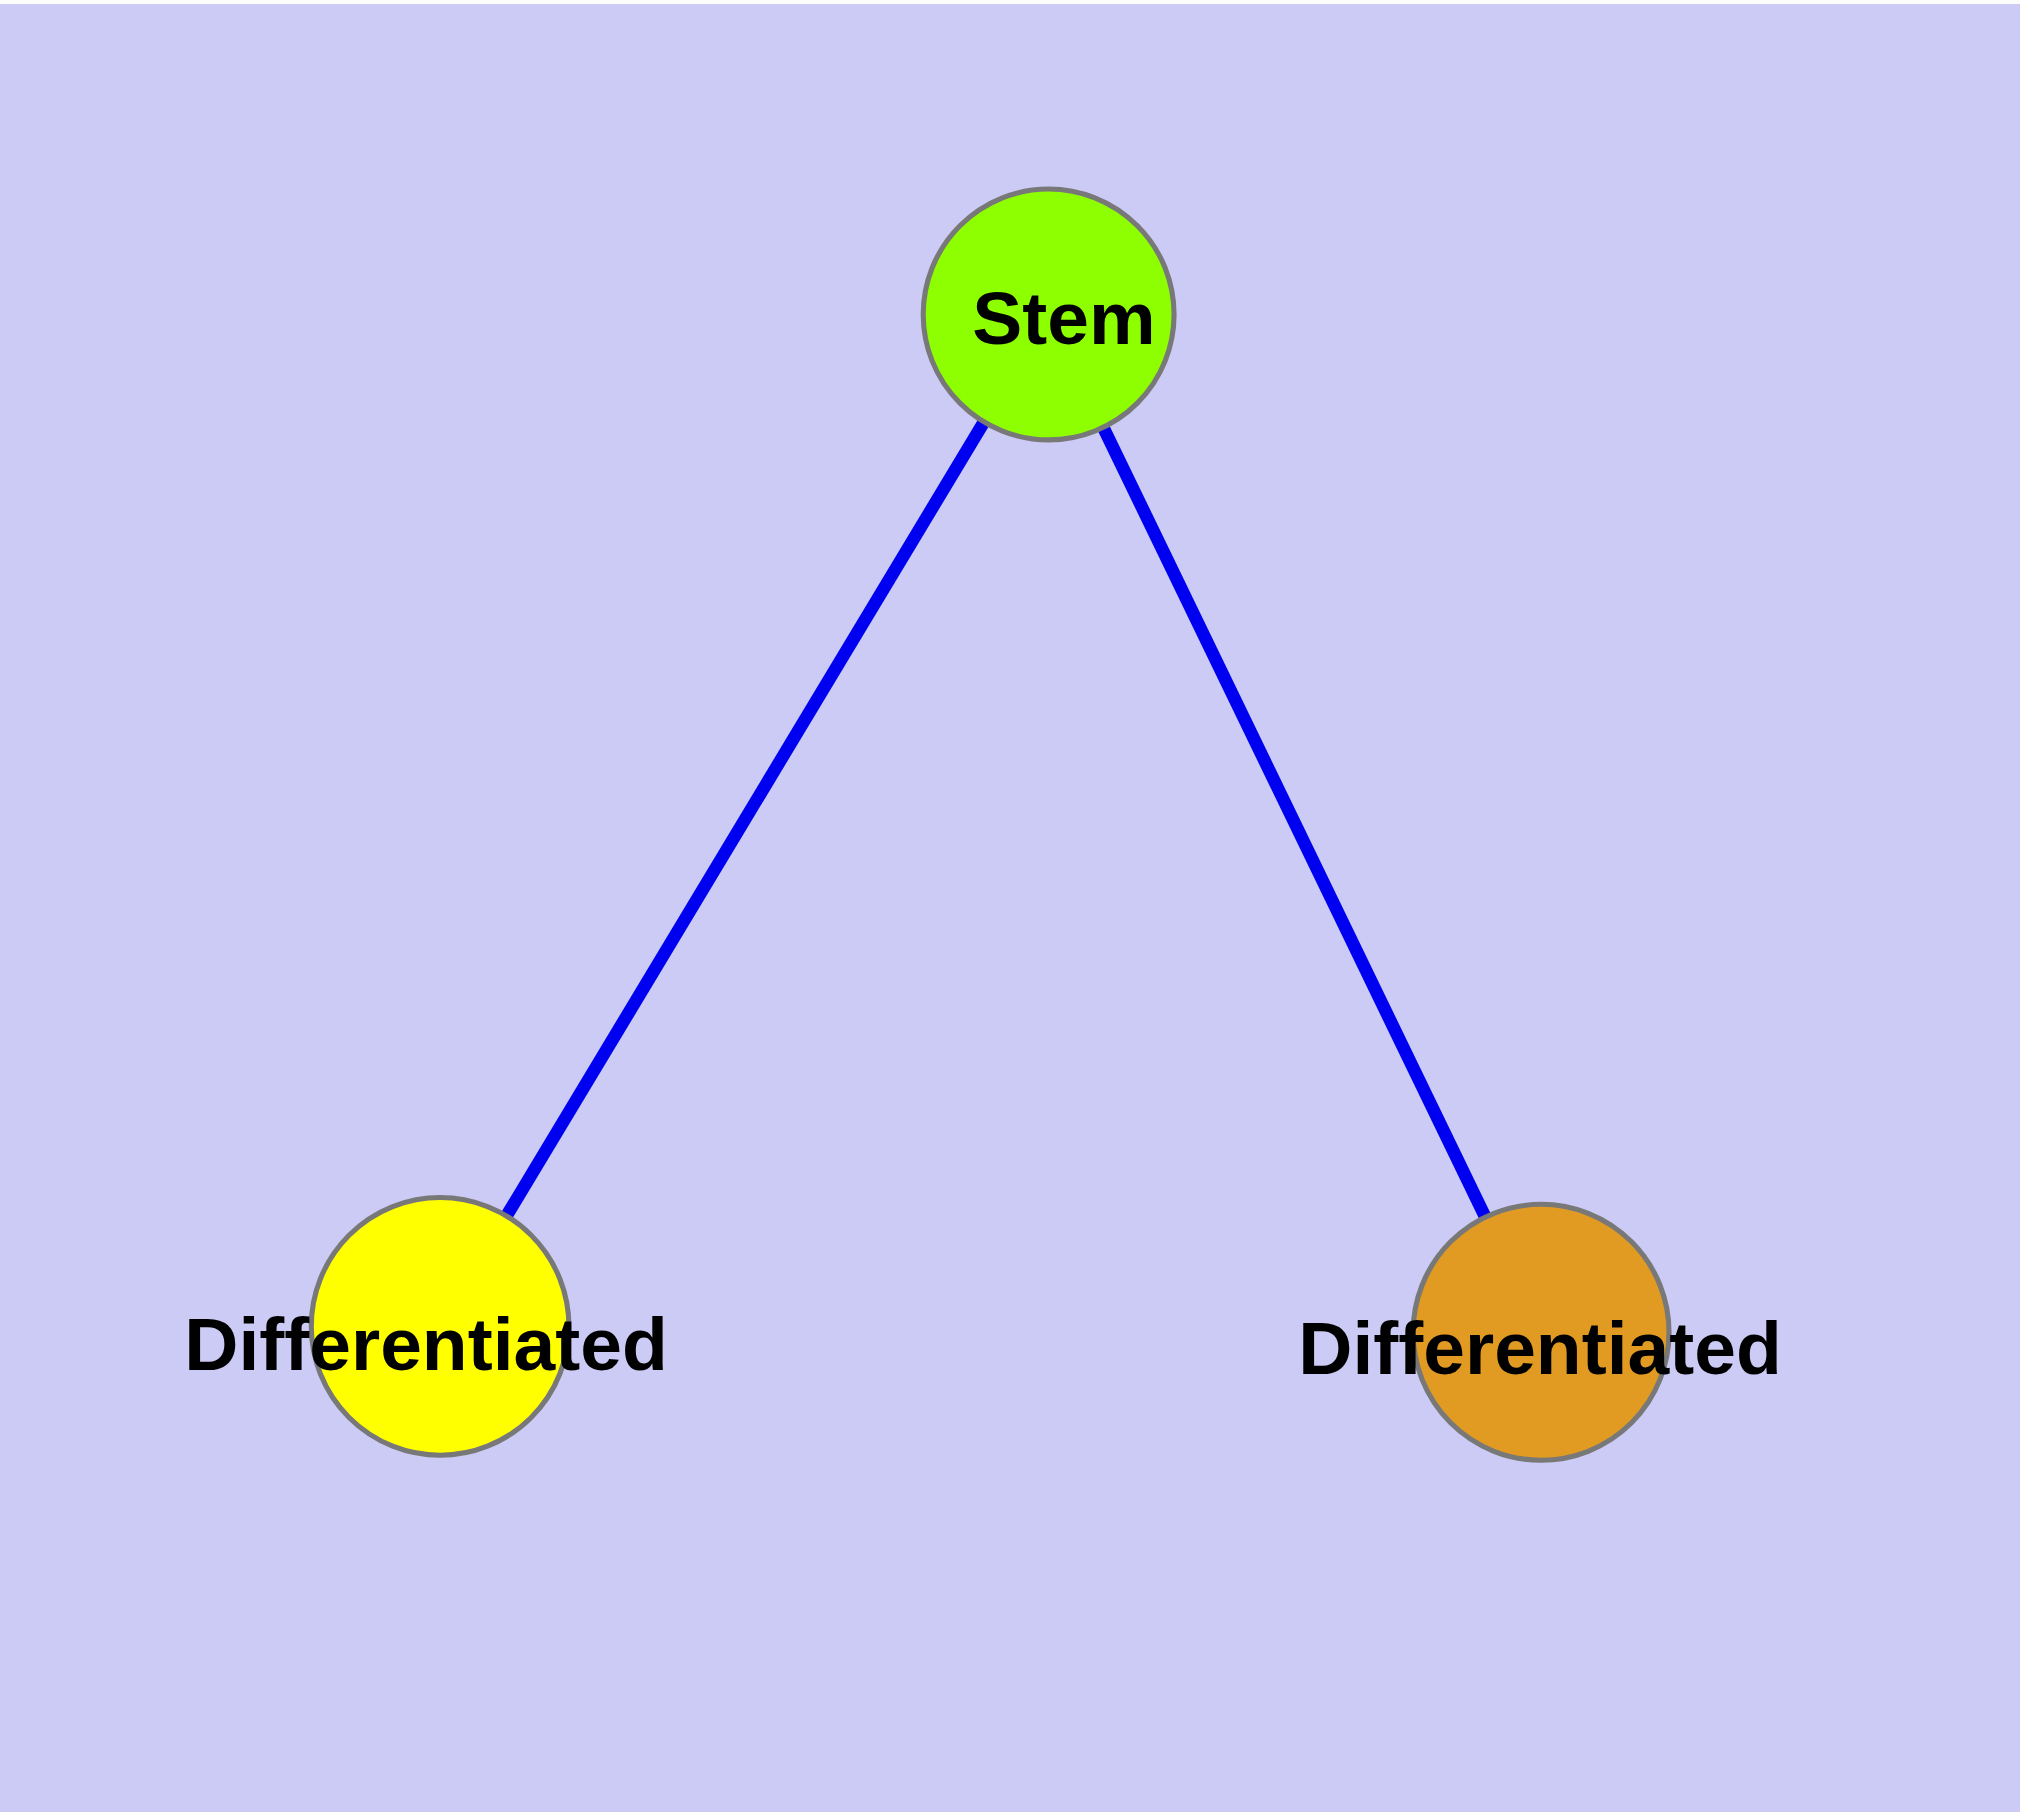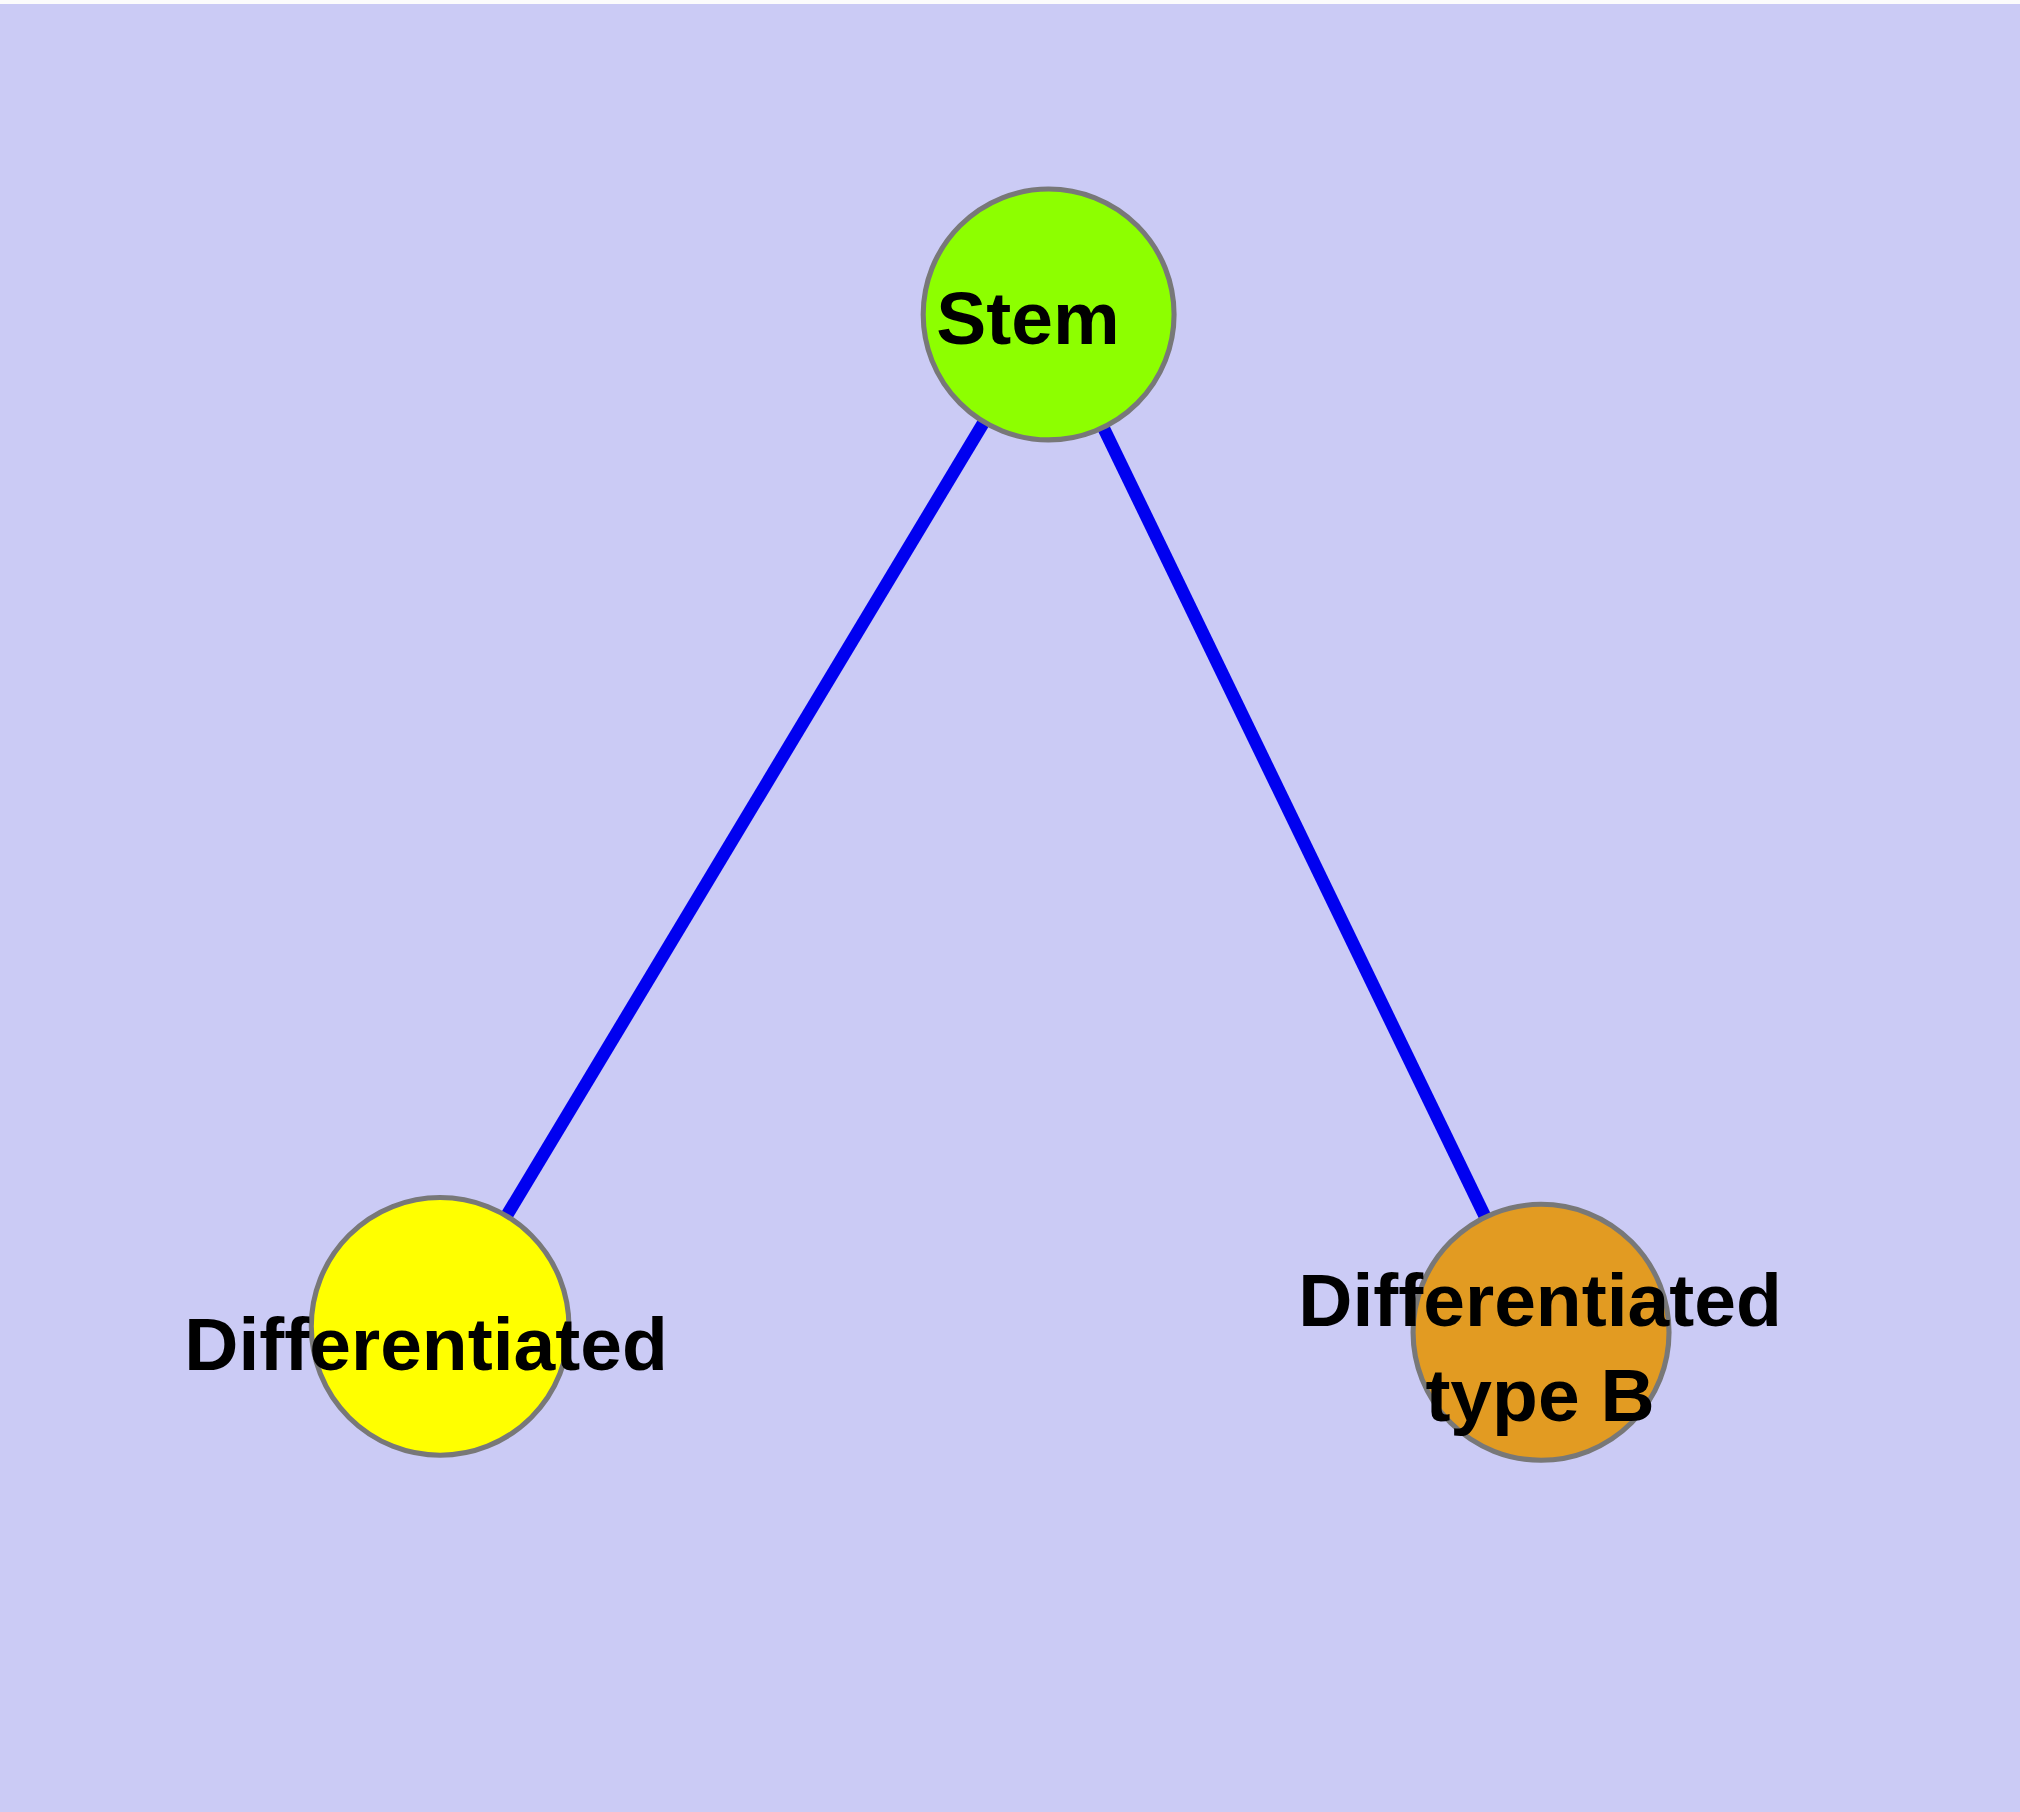--- a/index.html
+++ b/index.html
@@ -60,28 +60,27 @@
 
   <svg class="graph" viewBox="0 0 2384 2138" xmlns="http://www.w3.org/2000/svg">
     <line x1="1237" y1="371" x2="519" y2="1565" stroke="#0000F0" stroke-width="15"></line>
     <line x1="1237" y1="371" x2="1818" y2="1572" stroke="#0000F0" stroke-width="15"></line>
 
     <circle cx="1237" cy="371" r="148" fill="#8DFF00" stroke="#787878" stroke-width="6"></circle>
     <circle cx="519" cy="1565" r="152" fill="#FFFF00" stroke="#787878" stroke-width="6"></circle>
     <circle cx="1818" cy="1572" r="151" fill="#E29B22" stroke="#787878" stroke-width="6"></circle>
   </svg>
 
-  <div class="node-label" style="left: 1028px; top: 318px;">
+  <div class="node-label" style="left: 1064px; top: 318px;">
     <span class="line">Stem</span>
 
   </div>
 
   <div class="node-label" style="left: 426px; top: 1344px;">
     <span class="line">Differentiated</span>
   </div>
 
   <div class="node-label" style="left: 1540px; top: 1348px;">
     <span class="line">Differentiated</span>
-    <span class="line">type B</span>
   </div>
 
 </div>
 
 
 </body></html>

